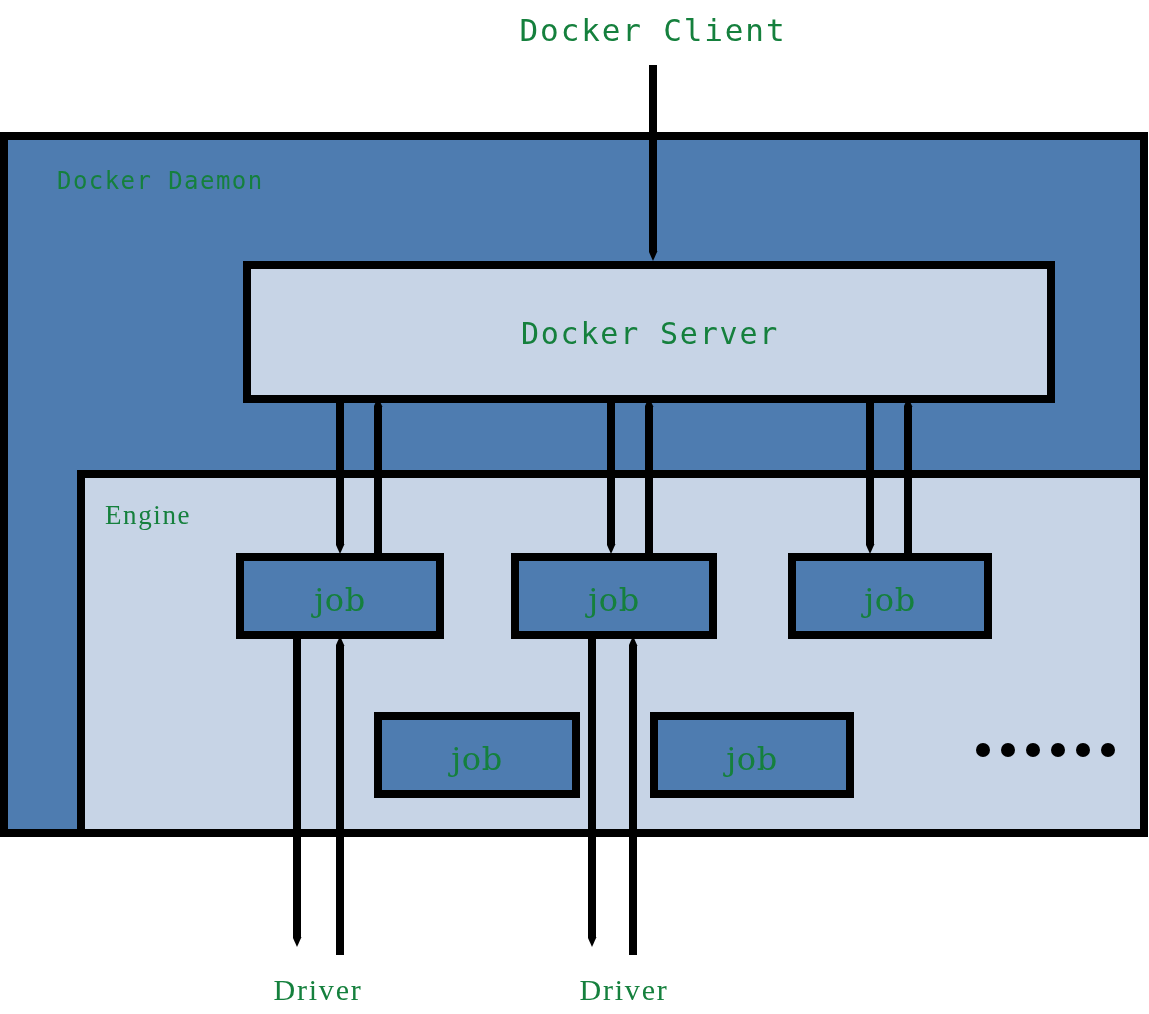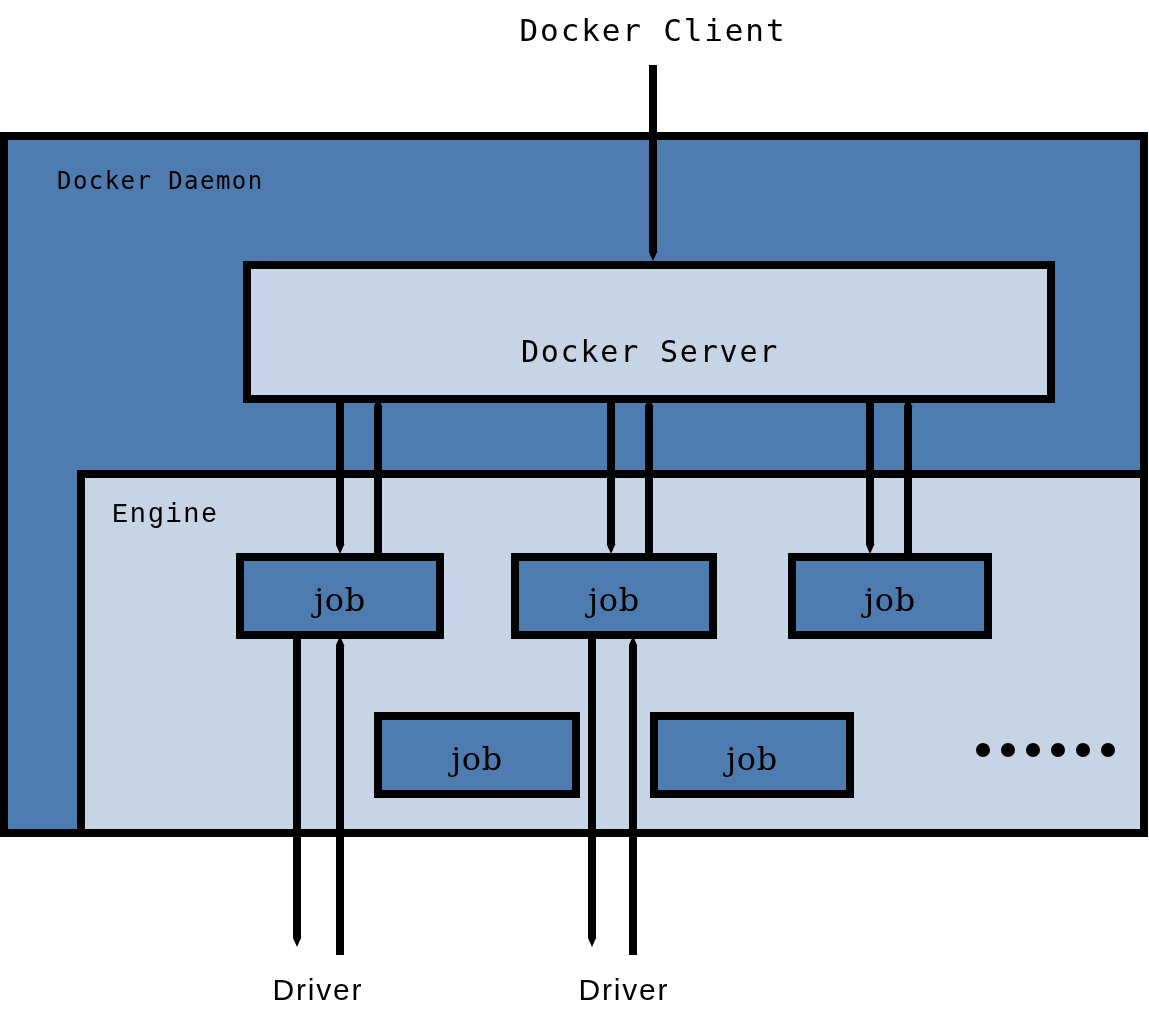--- a/index.html
+++ b/index.html
@@ -17,50 +17,48 @@
   }
   svg.layer {
     position: absolute;
     left: 0;
     top: 0;
     width: 1149px;
     height: 1014px;
   }
   .box-label {
     position: absolute;
-    color: #000000;
+    color: #15803d;
     white-space: nowrap;
     letter-spacing: 0.06em;
   }
   .title-outer {
     font-size: 31px;
     font-family: "DejaVu Sans Mono", monospace;
   }
   .title-daemon {
     font-size: 24px;
     font-family: "DejaVu Sans Mono", monospace;
   }
   .title-server {
     font-size: 30px;
     font-family: "DejaVu Sans Mono", monospace;
-    margin-top: 18px;
   }
   .title-engine {
     font-size: 27px;
-    font-family: Liberation Mono, monospace;
-    margin-left: 7px;
+    font-family: Liberation Serif, serif;
   }
   .job-text {
     font-size: 32px;
     font-family: "DejaVu Serif", serif;
     letter-spacing: 0.02em;
   }
   .driver-text {
     font-size: 30px;
-    font-family: Liberation Sans, sans-serif;
+    font-family: Liberation Serif, serif;
   }
   .centered {
     transform: translateX(-50%);
     text-align: center;
   }
 </style>
 </head>
 <body>
 
 <div id="canvas">

